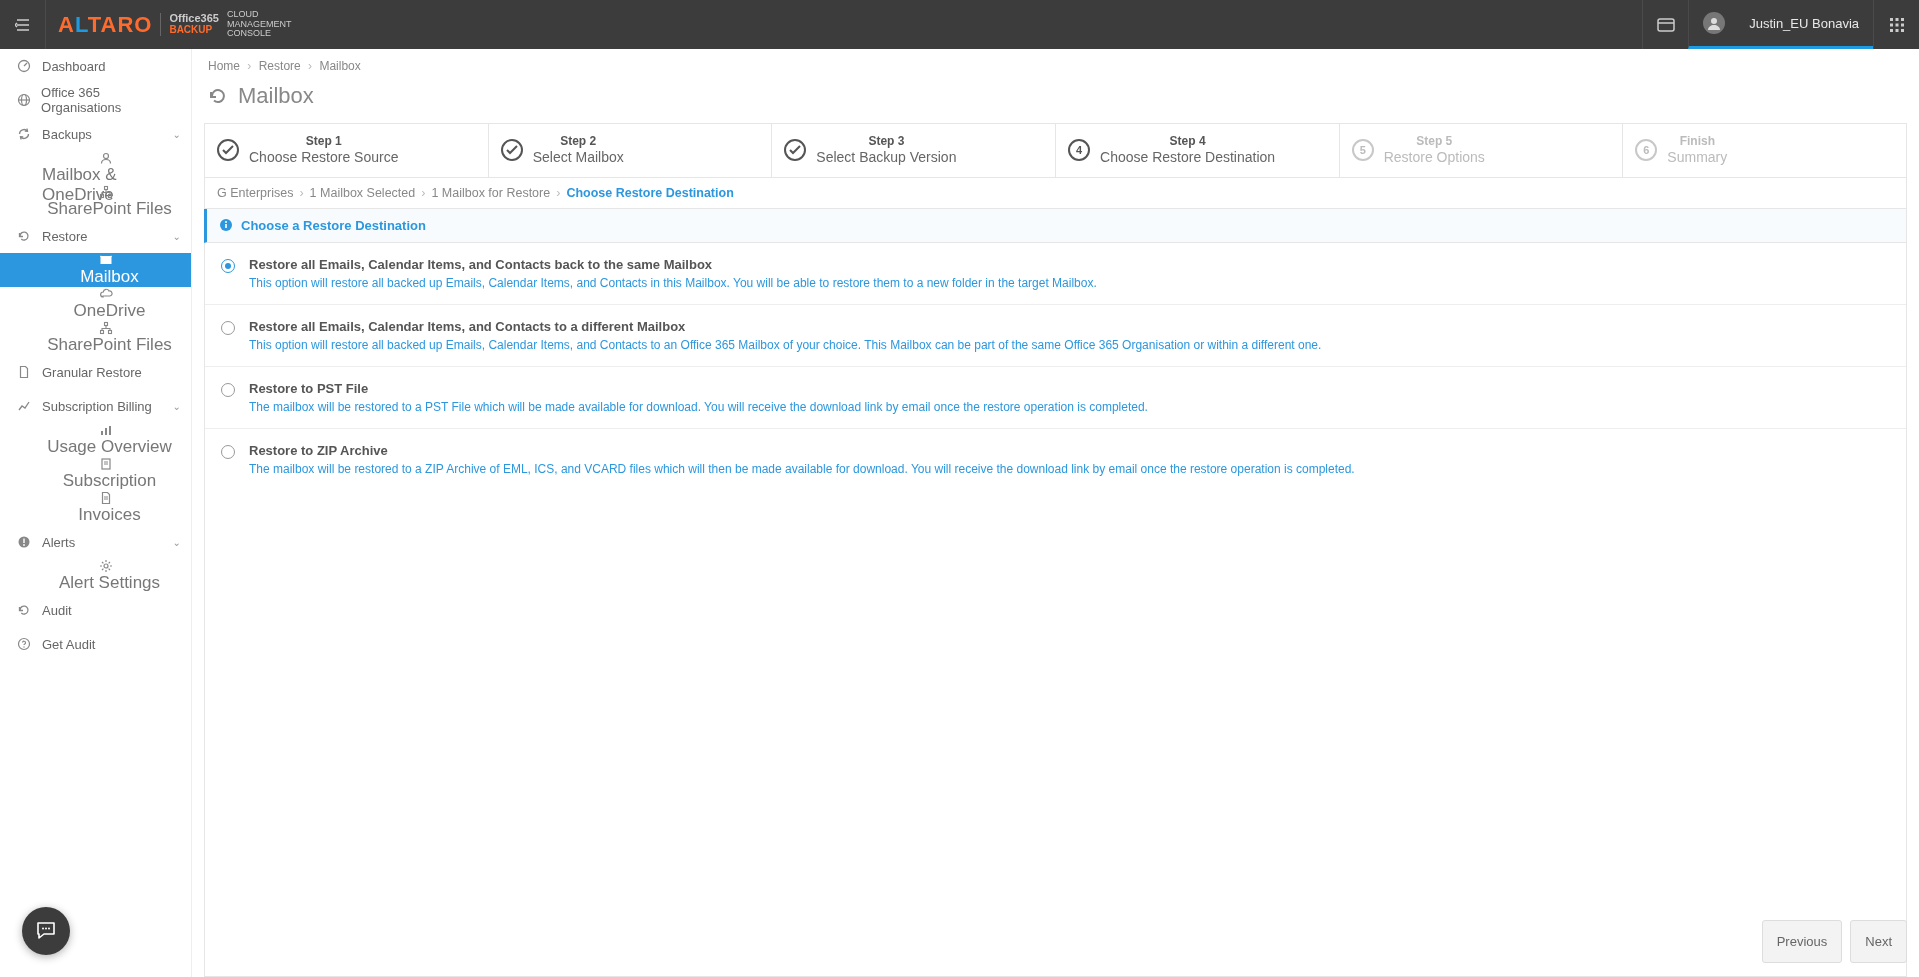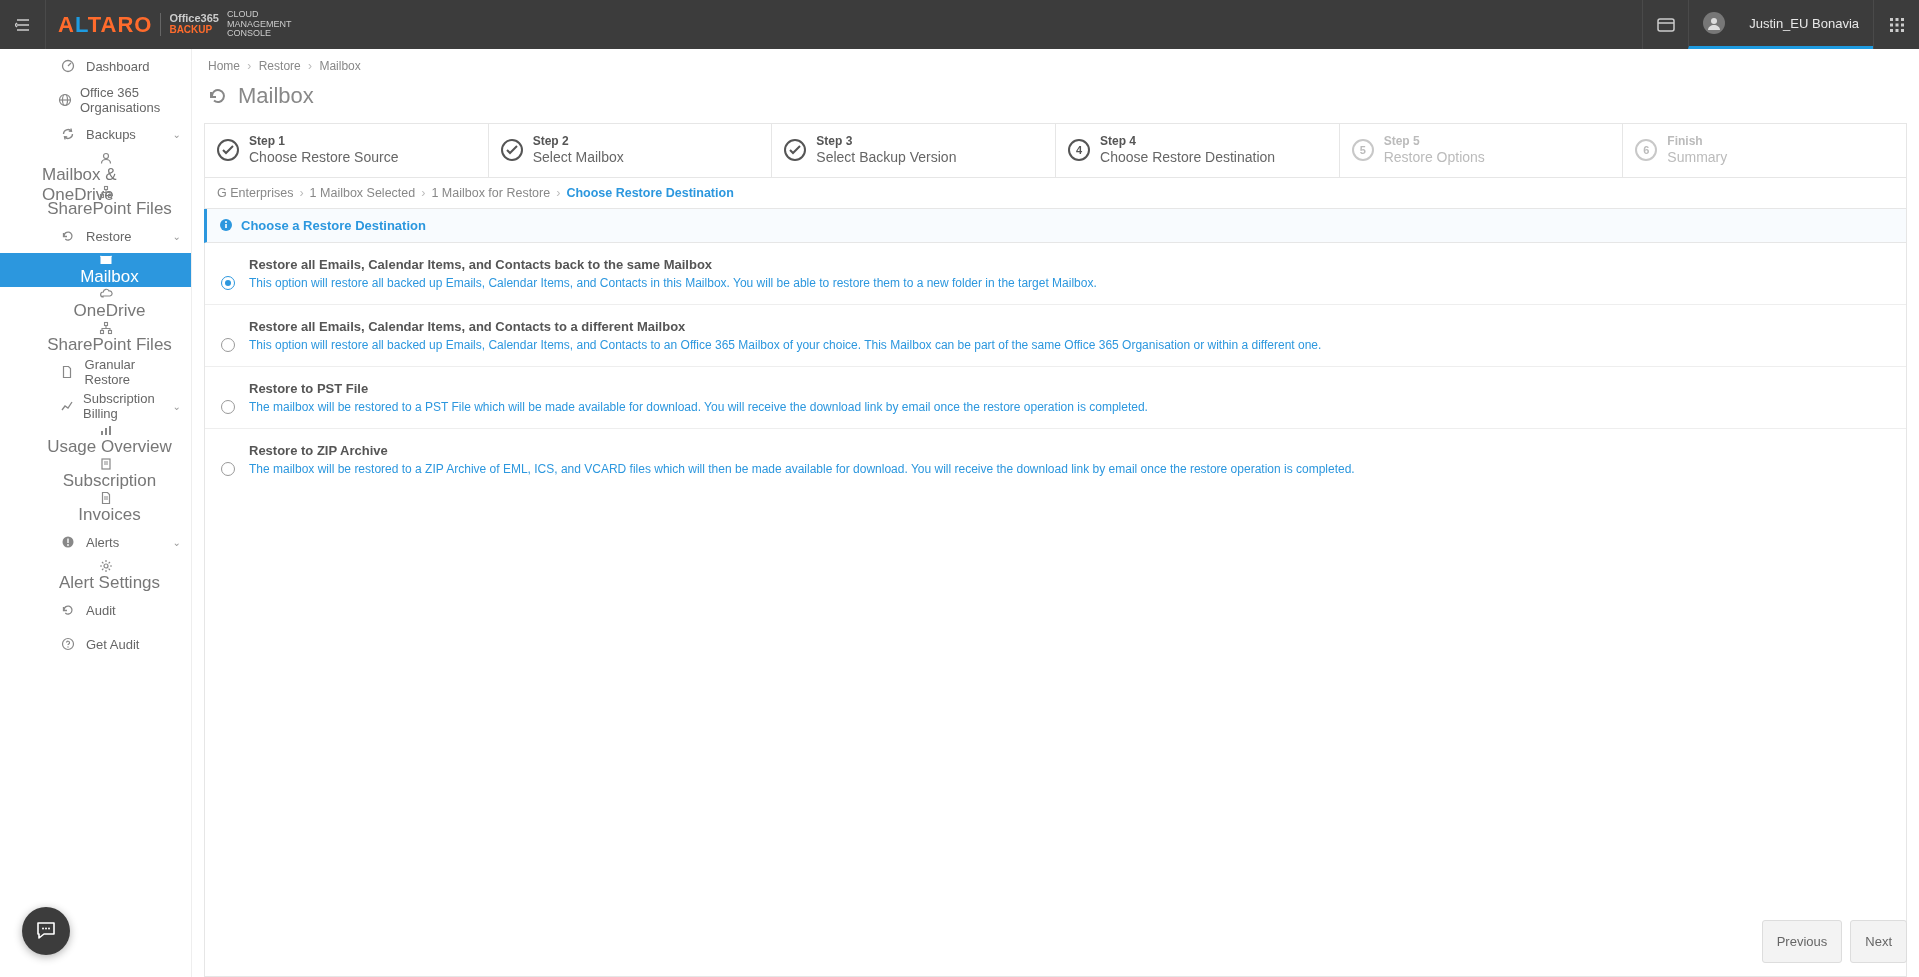--- a/index.html
+++ b/index.html
@@ -18,21 +18,21 @@
 .topbar .logo-sub .backup { color:#ff6b2c; font-weight:700; font-size:10px; }
 .topbar .spacer { flex:1; }
 .topbar .tbtn { width:46px; height:49px; display:flex; align-items:center; justify-content:center; cursor:pointer; border-left:1px solid #4a4a4a; }
 .topbar .user { display:flex; align-items:center; gap:24px; padding:0 14px; cursor:pointer; border-left:1px solid #4a4a4a; border-bottom:3px solid #1e9be0; height:49px; }
 .topbar .user .avatar { width:22px; height:22px; border-radius:50%; background:#777; display:flex; align-items:center; justify-content:center; }
 .topbar .user .name { color:#e8e8e8; font-size:13px; }
 
 
 .sidebar { position:absolute; left:0; top:49px; bottom:0; width:192px; background:#fff; border-right:1px solid #eee; overflow:hidden; }
 .sidebar .nav-item { display:flex; align-items:center; height:34px; padding:0 14px; color:#666; cursor:pointer; font-size:13px; position:relative; }
-.sidebar .nav-item.parent { font-weight:500;margin-left:44px; }
+.sidebar .nav-item.parent { font-weight:500; }
 .sidebar .nav-item.child { padding-left:42px; color:#777; font-size:17px;flex-direction:column; }
 .sidebar .nav-item .icn { width:20px; display:inline-flex; justify-content:center; margin-right:8px; color:#888; }
 .sidebar .nav-item .chev { position:absolute; right:10px; color:#999; font-size:10px; }
 .sidebar .nav-item.active { background:#2c97de; color:#fff; }
 .sidebar .nav-item.active .icn { color:#fff; }
 .sidebar .footer-line { position:relative; top:-160px; }
 
 
 .chat-fab { position:absolute; left:22px; bottom:22px; width:48px; height:48px; border-radius:50%; background:#3C3C3C; display:flex; align-items:center; justify-content:center; cursor:pointer; box-shadow:0 2px 8px rgba(0,0,0,.3); }
 
@@ -48,31 +48,31 @@
 
 
 .wizard { display:flex; border:1px solid #e6e6e6; border-bottom:none; background:#fff; }
 .wizard .step { flex:1; border-right:1px solid #e6e6e6; padding:10px 12px; display:flex; align-items:center; gap:10px; min-height:48px; }
 .wizard .step:last-child { border-right:none; }
 .wizard .step .circ { width:22px; height:22px; border:2px solid #555; border-radius:50%; display:flex; align-items:center; justify-content:center; font-size:11px; font-weight:700; color:#555; flex-shrink:0; }
 .wizard .step.done .circ { border-color:#555; }
 .wizard .step.future .circ { border-color:#c8c8c8; color:#bbb; }
 .wizard .step.future .step-title,.wizard .step.future .step-sub { color:#bbb; }
 .wizard .step .txt { display:flex; flex-direction:column; line-height:1.25; }
-.wizard .step .step-title { font-weight:700; font-size:12px; color:#555; }
+.wizard .step .step-title { font-weight:700; font-size:12px; color:#555;text-align:center; }
 .wizard .step .step-sub { font-size:14px; color:#666; }
 
 .sub-crumbs { border:1px solid #e6e6e6; border-top:1px solid #e6e6e6; padding:8px 12px; font-size:12.5px; color:#888; }
 .sub-crumbs .cur { color:#2c97de; font-weight:600; }
 
 .info-bar { border:1px solid #e6e6e6; border-top:none; border-left:3px solid #2c97de; padding:9px 12px; font-size:13px; color:#2c97de; font-weight:600; display:flex; align-items:center; gap:8px; background:#f8fbfe; }
 
 
 .options { border:1px solid #e6e6e6; border-top:none; flex:1; overflow:auto; }
-.opt { display:flex; align-items:flex-end; gap:14px; padding:14px 16px; border-bottom:1px solid #eee; cursor:pointer; }
+.opt { display:flex; align-items:flex-start; gap:14px; padding:14px 16px; border-bottom:1px solid #eee; cursor:pointer; }
 .opt:last-child { border-bottom:none; }
 .opt .radio { width:14px; height:14px; border:1px solid #999; border-radius:50%; margin-top:2px; position:relative; flex-shrink:0; }
 .opt .radio.sel { border-color:#2c97de; }
 .opt .radio.sel::after { content:""; position:absolute; left:3px; top:3px; width:6px; height:6px; background:#2c97de; border-radius:50%; }
 .opt .opt-body { display:flex; flex-direction:column; gap:4px; }
 .opt .opt-title { font-weight:700; font-size:13px; color:#555; }
 .opt .opt-desc { font-size:12px; color:#2c97de; }
 
 
 .footer-actions { position:absolute; right:12px; bottom:14px; display:flex; gap:8px; }

